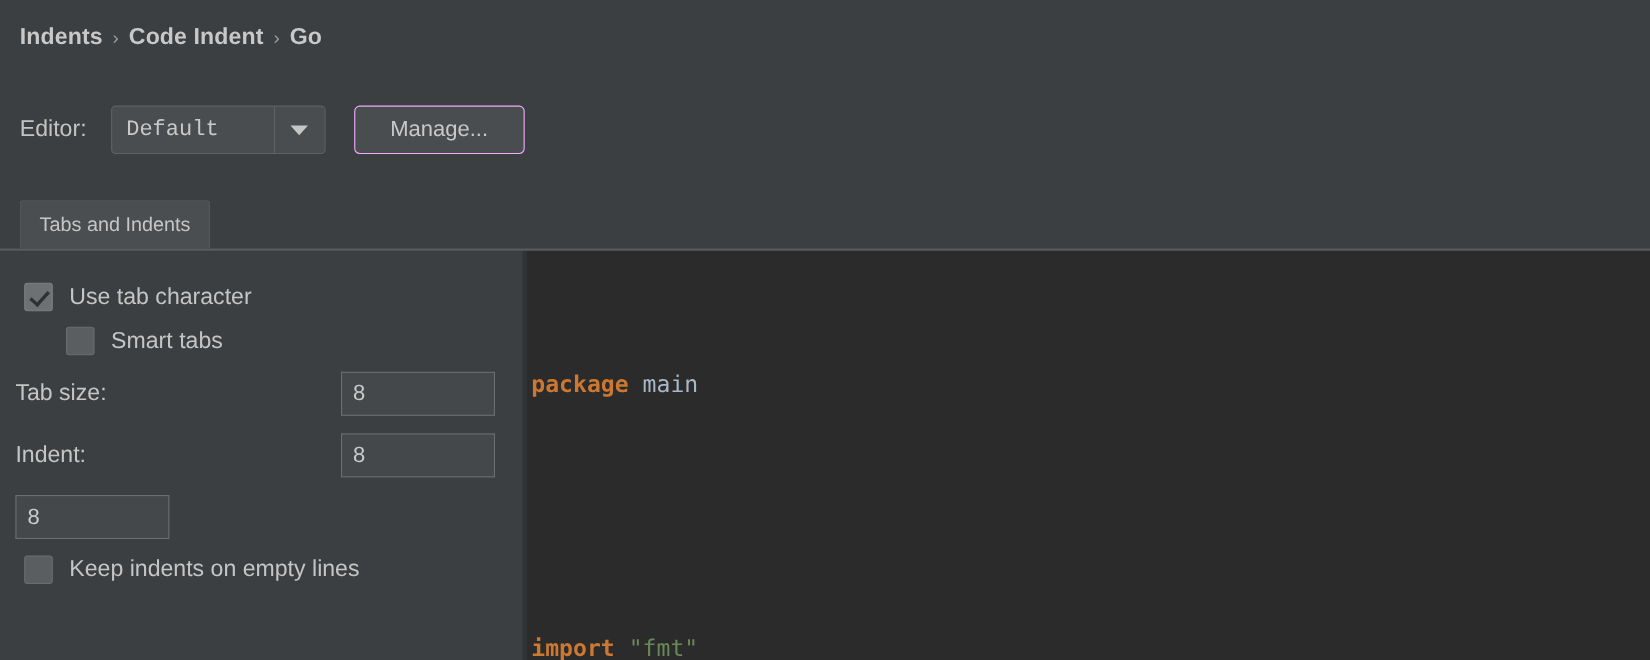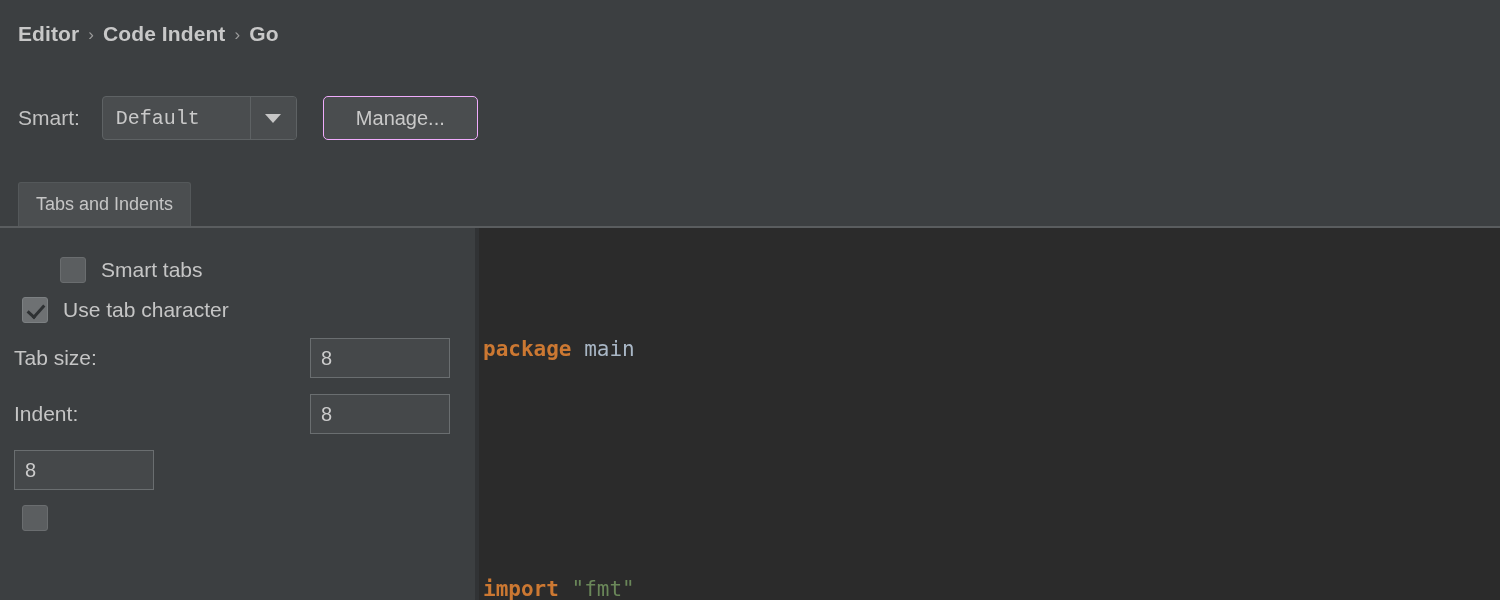--- a/index.html
+++ b/index.html
@@ -257,73 +257,74 @@
   .str  { color: #6A8759; }
   .id   { color: #A9B7C6; }
   .ws   { color: #4E5254; }
 </style>
 </head>
 <body>
 
 <div id="root">
 
   <div class="breadcrumb">
-    <span class="crumb">Editor</span>
+    <span class="crumb">Indents</span>
     <span class="crumb-sep">›</span>
     <span class="crumb">Code Indent</span>
     <span class="crumb-sep">›</span>
     <span class="crumb">Go</span>
   </div>
 
   <div class="scheme-row">
-    <span class="scheme-label">Smart:</span>
+    <span class="scheme-label">Editor:</span>
 
     <div class="combo">
       <span class="combo-value">Default</span>
       <span class="combo-arrow">
         <span class="tri"></span>
       </span>
     </div>
 
     <div class="btn">Manage...</div>
   </div>
 
   <div class="tabstrip">
     <div class="tab">Tabs and Indents</div>
   </div>
   <div class="divider-h"></div>
 
   <div class="settings">
 
+    <div class="check-row">
+      <span class="checkbox on"></span>
+      <span class="check-label">Use tab character</span>
+    </div>
+
     <div class="check-row indented">
       <span class="checkbox off"></span>
       <span class="check-label">Smart tabs</span>
     </div>
 
-    <div class="check-row">
-      <span class="checkbox on"></span>
-      <span class="check-label">Use tab character</span>
-    </div>
-
     <div class="field-row">
       <span class="field-label">Tab size:</span>
       <input class="field-input" value="8" style="">
     </div>
 
     <div class="field-row">
       <span class="field-label">Indent:</span>
       <input class="field-input" value="8" style="">
     </div>
 
     <div class="field-row">
       <input class="field-input" value="8" style="">
     </div>
 
     <div class="check-row">
       <span class="checkbox off"></span>
+      <span class="check-label">Keep indents on empty lines</span>
     </div>
 
   </div>
 
   <div class="splitter"></div>
 
   <div class="code-pane">
     <div class="code">
 
       <span class="ln"><span class="kw">package</span><span class="ws"> </span><span class="id">main</span></span>

